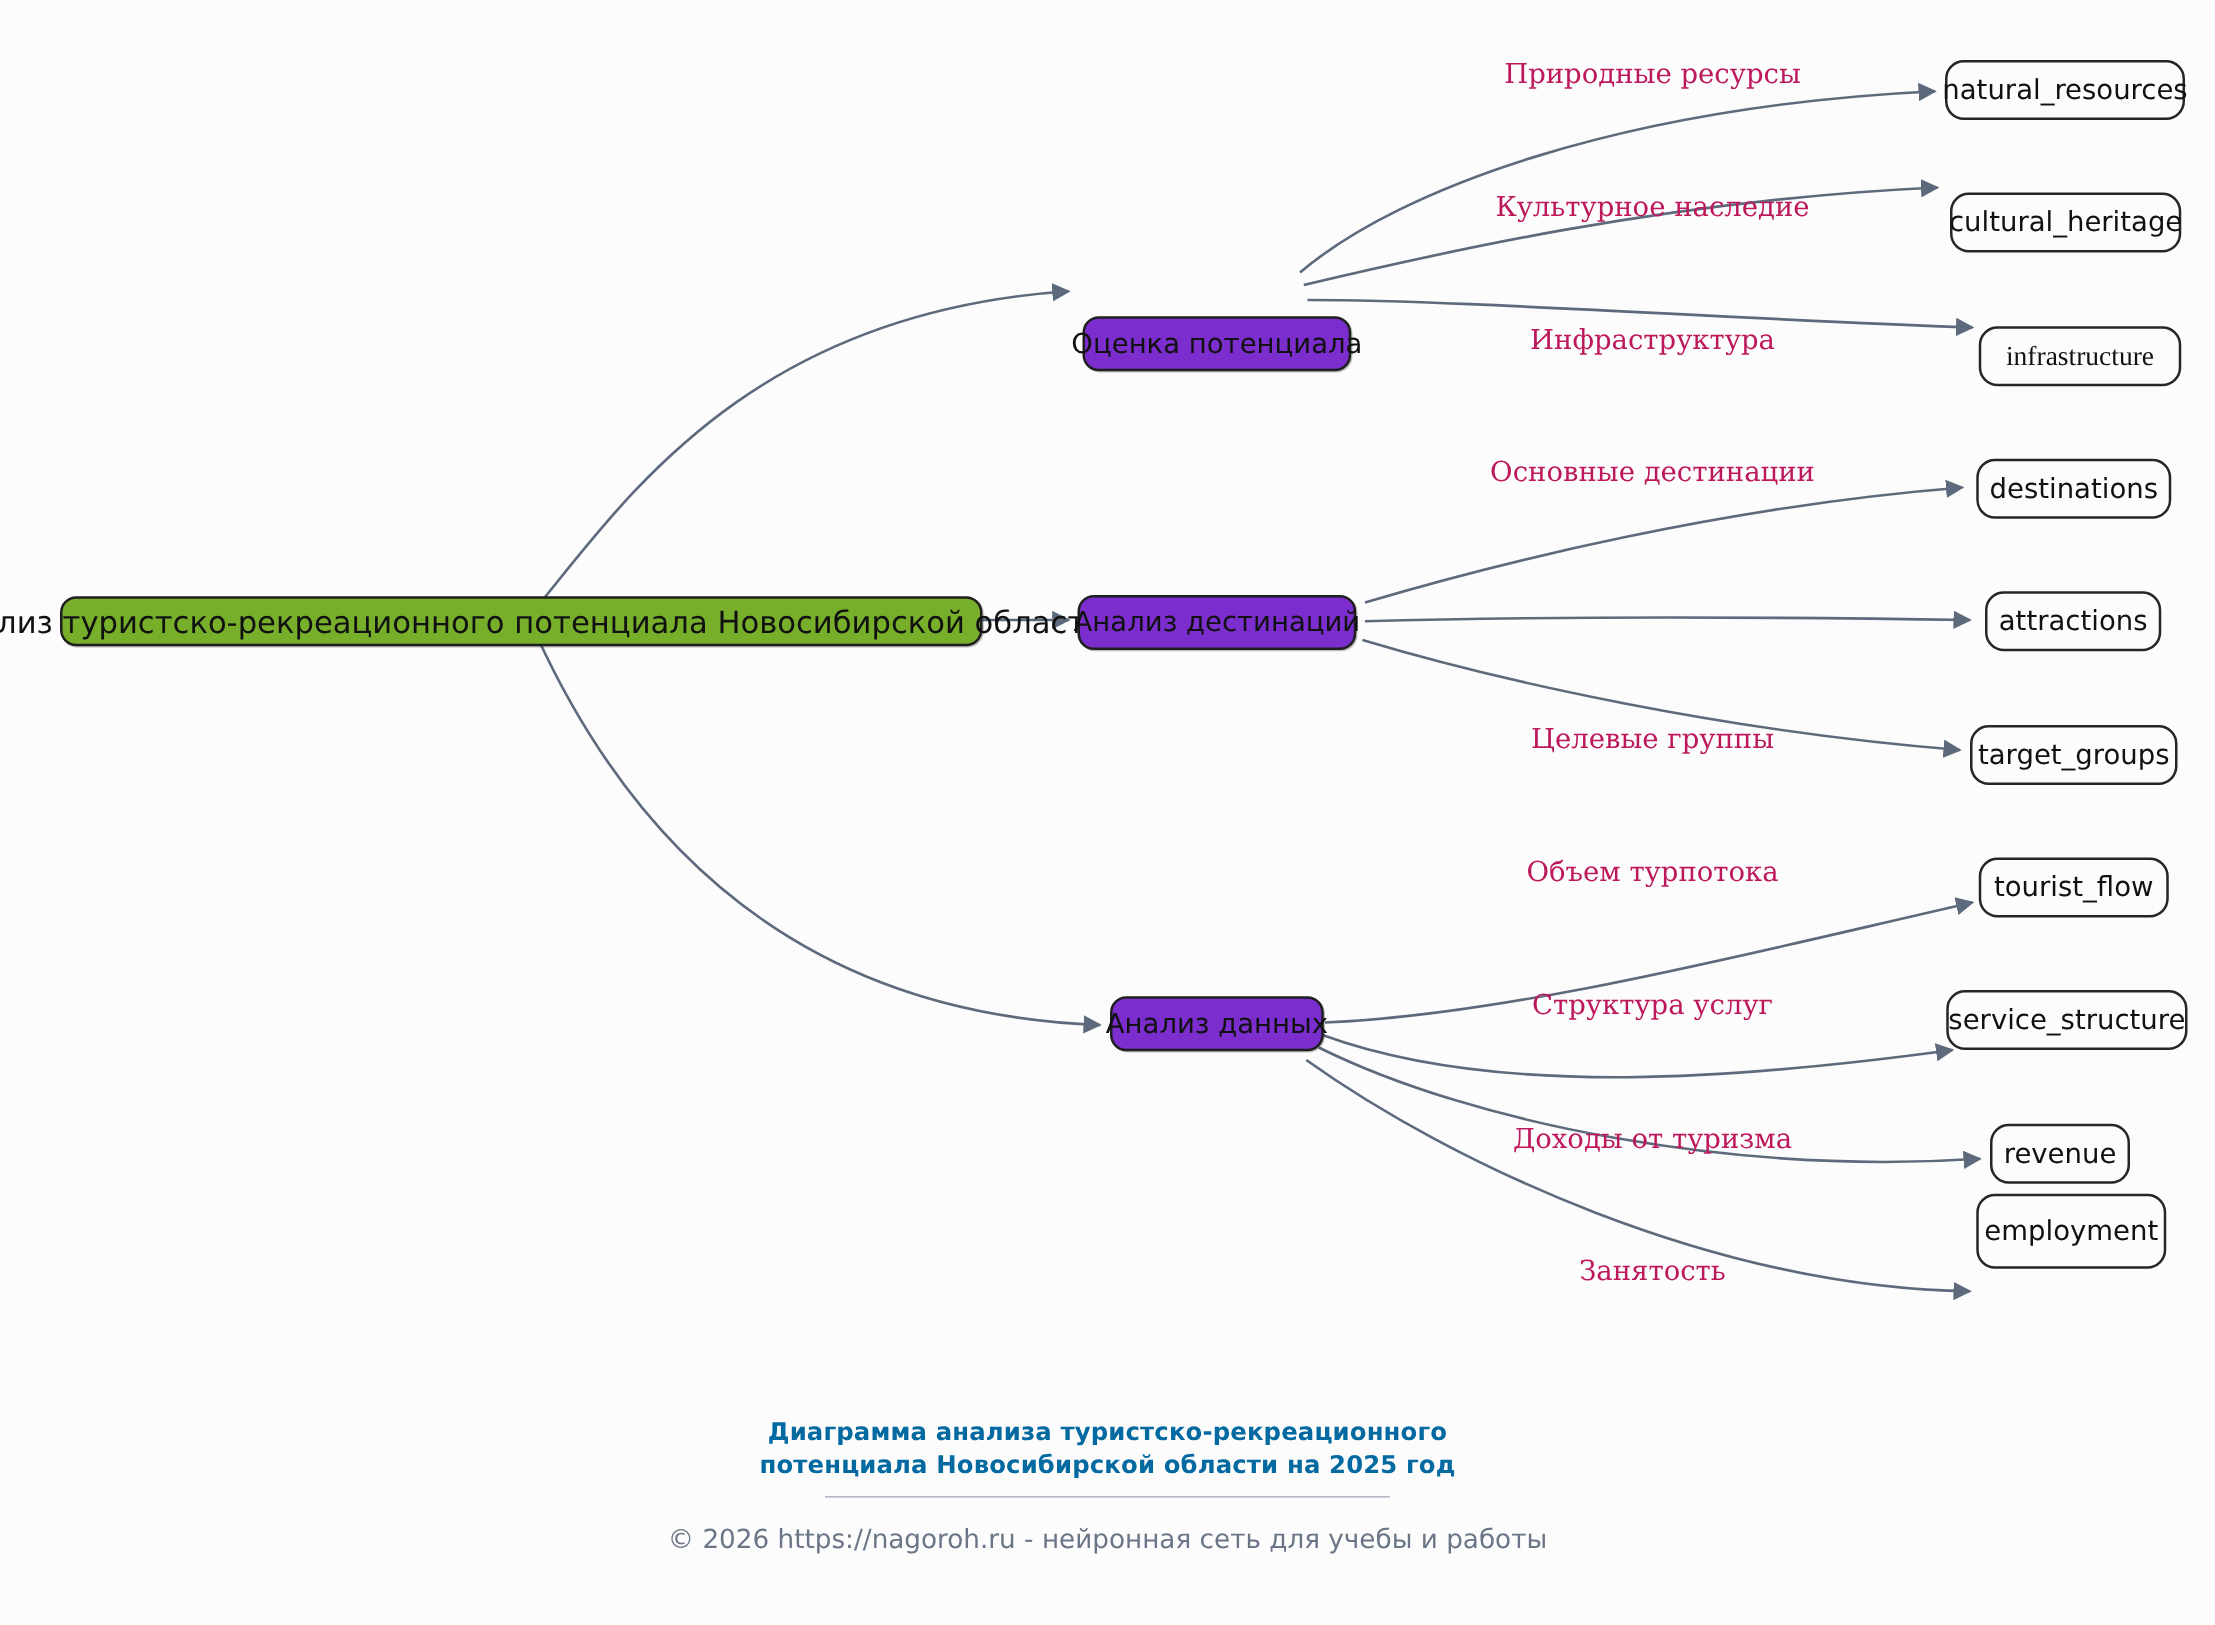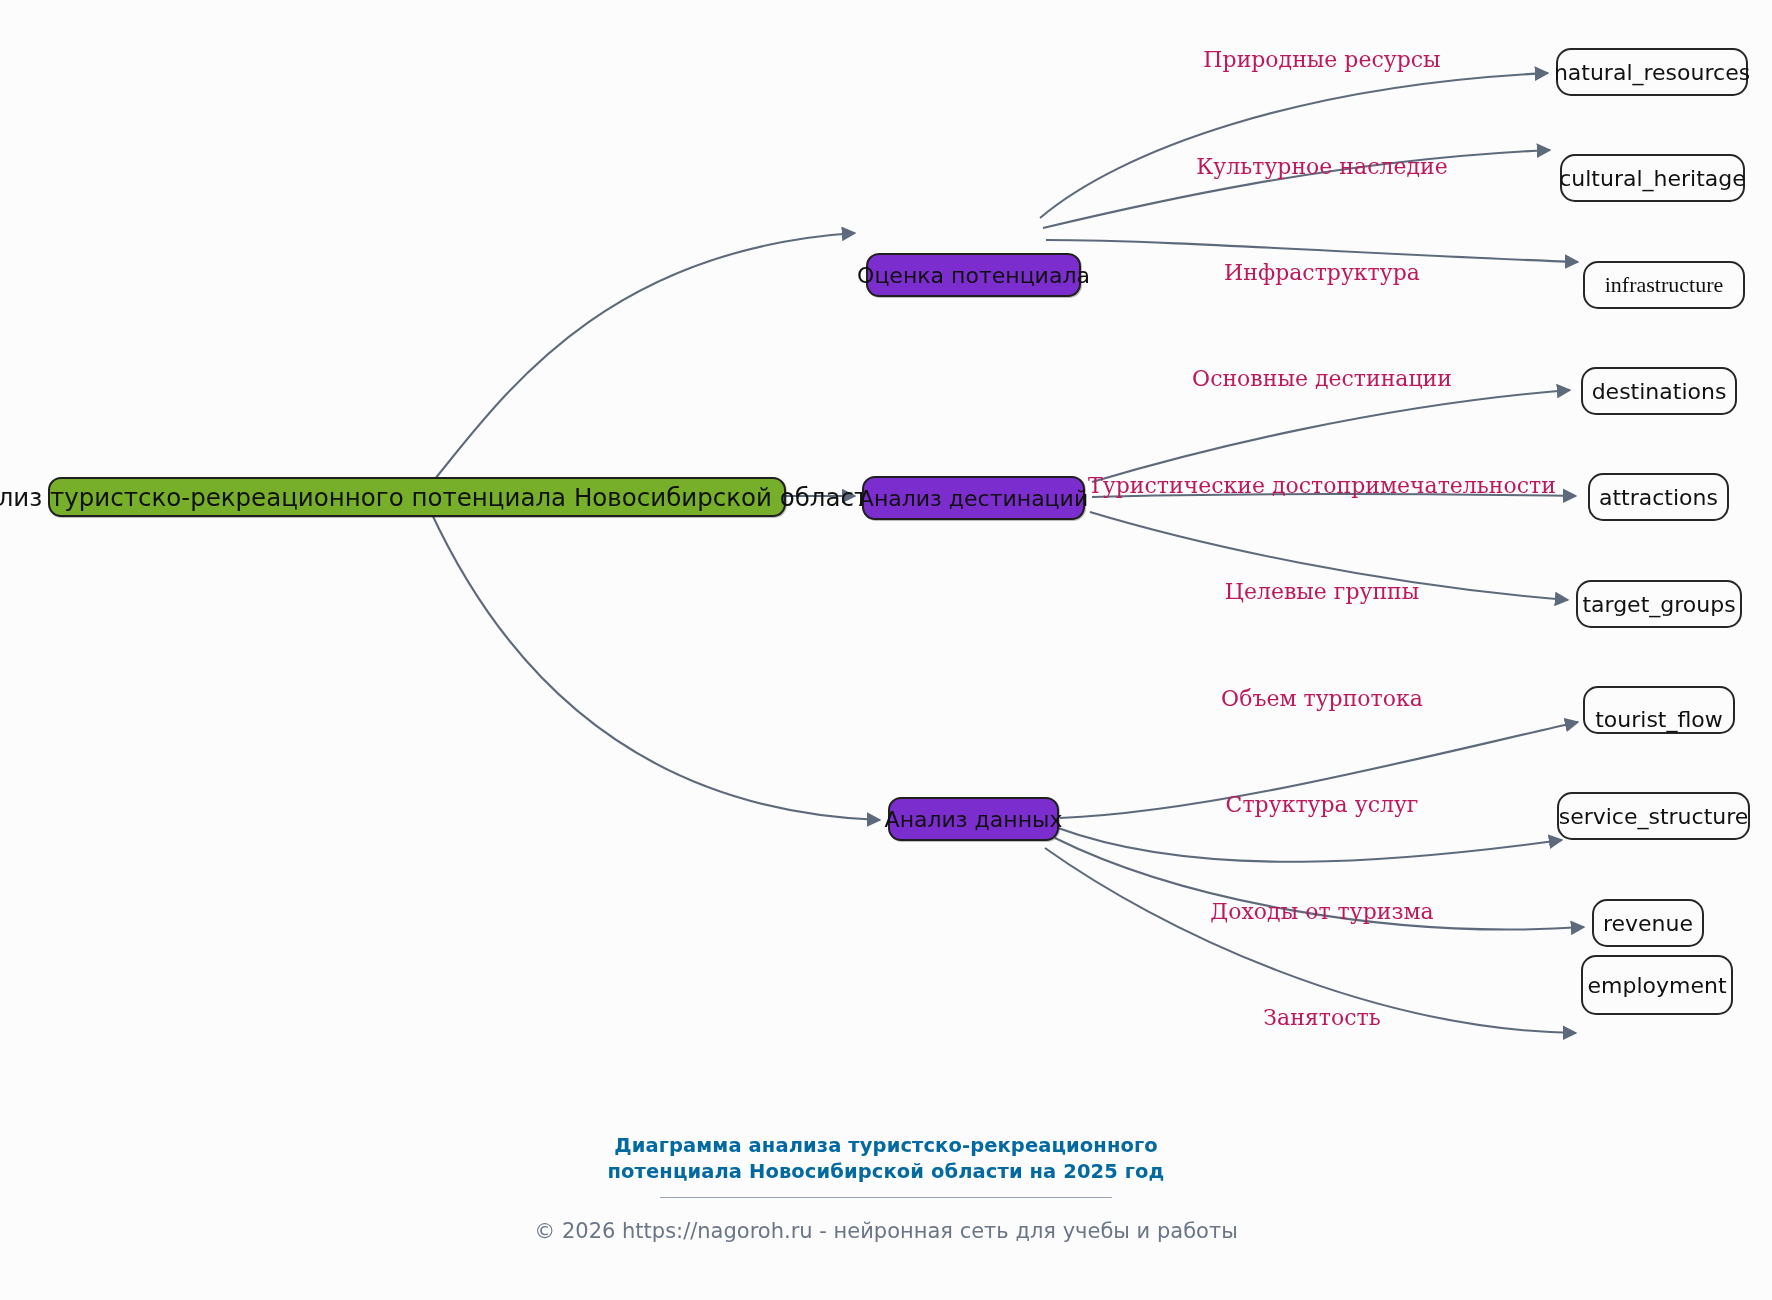--- a/index.html
+++ b/index.html
@@ -166,21 +166,21 @@
   </div>
 
   <div class="node node-leaf" style="left:1588px; top:473px; width:141px; height:48px;">
     <span>attractions</span>
   </div>
 
   <div class="node node-leaf" style="left:1576px; top:580px; width:166px; height:48px;">
     <span>target_groups</span>
   </div>
 
-  <div class="node node-leaf" style="left:1583px; top:686px; width:152px; height:48px;align-items:flex-end;">
+  <div class="node node-leaf" style="left:1583px; top:686px; width:152px; height:48px;">
     <span>tourist_flow</span>
   </div>
 
   <div class="node node-leaf" style="left:1557px; top:792px; width:193px; height:48px;">
     <span>service_structure</span>
   </div>
 
   <div class="node node-leaf" style="left:1592px; top:899px; width:112px; height:48px;">
     <span>revenue</span>
   </div>
@@ -198,23 +198,20 @@
   </div>
 
   <div class="edge-label" style="left:1322px; top:260px;">
     <span>Инфраструктура</span>
   </div>
 
   <div class="edge-label" style="left:1322px; top:366px;">
     <span>Основные дестинации</span>
   </div>
 
-  <div class="edge-label" style="left:1322px; top:473px;">
-    <span>Туристические достопримечательности</span>
-  </div>
 
   <div class="edge-label" style="left:1322px; top:579px;">
     <span>Целевые группы</span>
   </div>
 
   <div class="edge-label" style="left:1322px; top:686px;">
     <span>Объем турпотока</span>
   </div>
 
   <div class="edge-label" style="left:1322px; top:792px;">

